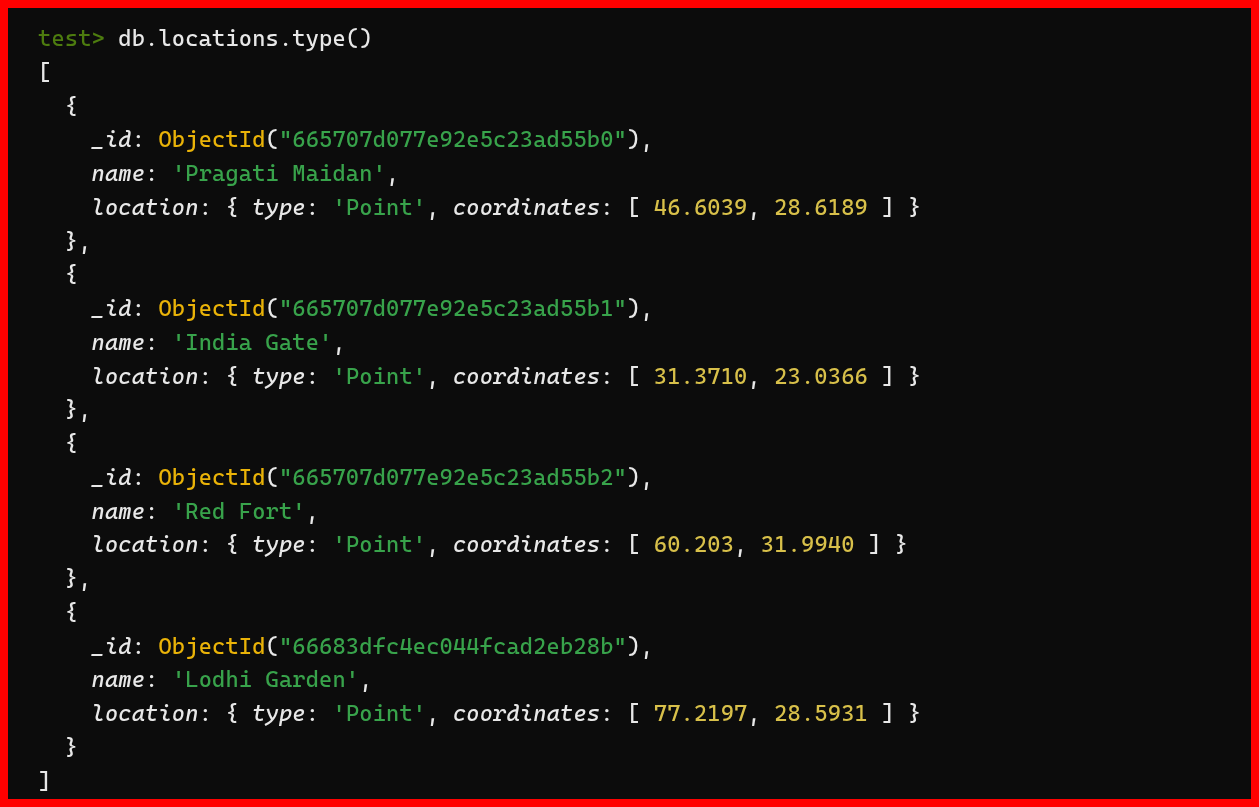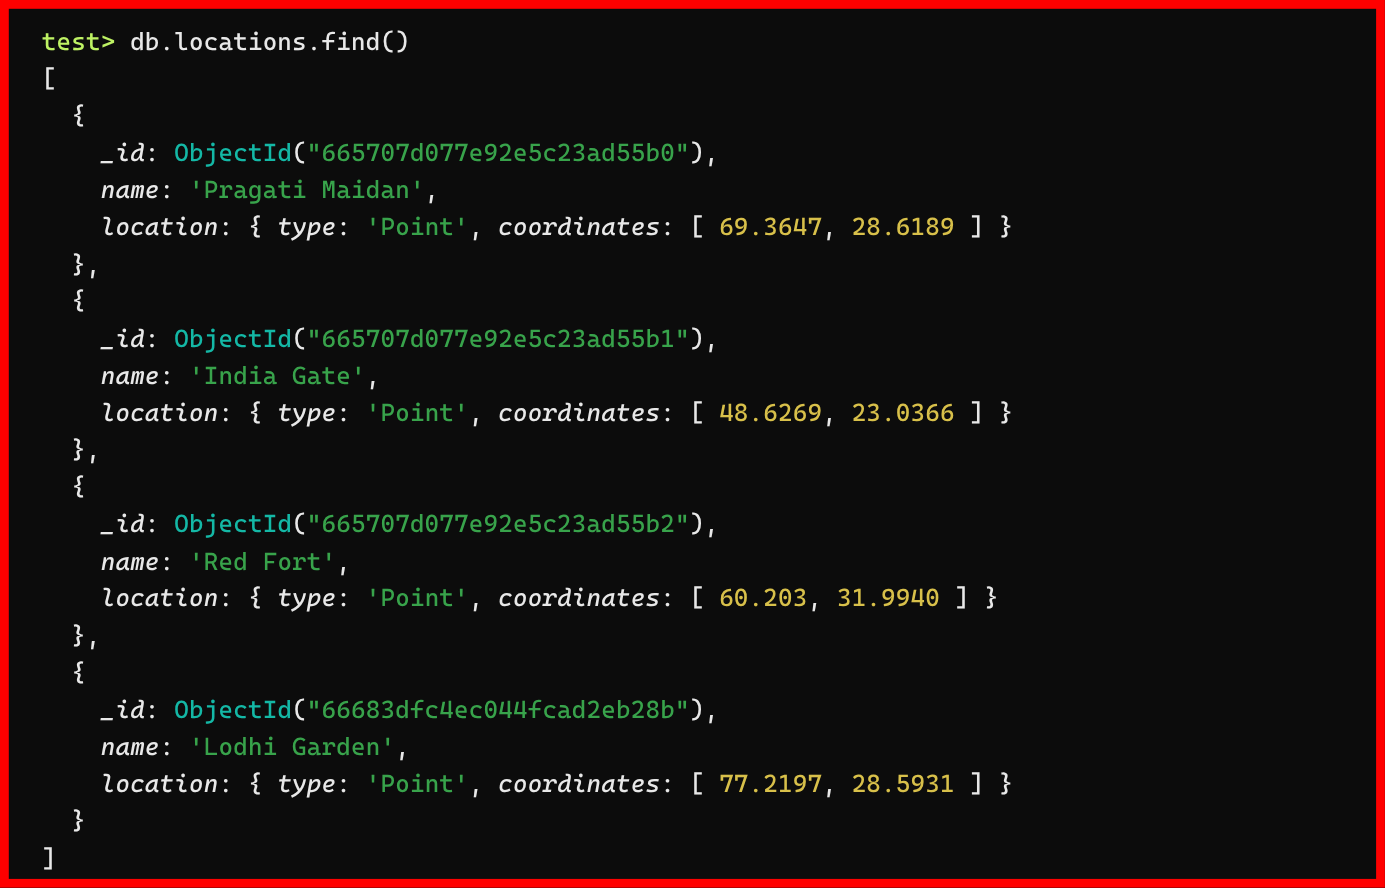--- a/index.html
+++ b/index.html
@@ -15,42 +15,42 @@
     width: 100%;
     height: 100%;
     padding: 14px 30px;
     color: #e8e8e8;
     font-size: 22.5px;
     line-height: 1.5;
     white-space: pre;
     overflow: hidden;
     letter-spacing: 0.2px;
   }
-  .prompt { color: #bef264; }
+  .prompt { color: #4d7c0f; }
   .cmd    { color: #e8e8e8; }
   .punct  { color: #e8e8e8; }
   .key    { color: #e8e8e8; font-style: italic; }
-  .func   { color: #14b8a6; }
+  .func   { color: #eab308; }
   .str    { color: #38a34b; }
   .num    { color: #d8c04a; }
 </style>
 </head>
 <body>
 
-<div class="terminal"><span class="prompt">test&gt;</span> <span class="cmd">db.locations.find()</span>
+<div class="terminal"><span class="prompt">test&gt;</span> <span class="cmd">db.locations.type()</span>
 <span class="punct">[</span>
 <span>  <span class="punct">{</span>
     <span class="key">_id</span><span class="punct">: </span><span class="func">ObjectId</span><span class="punct">(</span><span class="str">"665707d077e92e5c23ad55b0"</span><span class="punct">),</span>
     <span class="key">name</span><span class="punct">: </span><span class="str">'Pragati Maidan'</span><span class="punct">,</span>
-    <span class="key">location</span><span class="punct">: { </span><span class="key">type</span><span class="punct">: </span><span class="str">'Point'</span><span class="punct">, </span><span class="key">coordinates</span><span class="punct">: [ </span><span class="num">69.3647</span><span class="punct">, </span><span class="num">28.6189</span><span class="punct"> ] }</span>
+    <span class="key">location</span><span class="punct">: { </span><span class="key">type</span><span class="punct">: </span><span class="str">'Point'</span><span class="punct">, </span><span class="key">coordinates</span><span class="punct">: [ </span><span class="num">46.6039</span><span class="punct">, </span><span class="num">28.6189</span><span class="punct"> ] }</span>
   <span class="punct">},</span></span>
 <span>  <span class="punct">{</span>
     <span class="key">_id</span><span class="punct">: </span><span class="func">ObjectId</span><span class="punct">(</span><span class="str">"665707d077e92e5c23ad55b1"</span><span class="punct">),</span>
     <span class="key">name</span><span class="punct">: </span><span class="str">'India Gate'</span><span class="punct">,</span>
-    <span class="key">location</span><span class="punct">: { </span><span class="key">type</span><span class="punct">: </span><span class="str">'Point'</span><span class="punct">, </span><span class="key">coordinates</span><span class="punct">: [ </span><span class="num">48.6269</span><span class="punct">, </span><span class="num">23.0366</span><span class="punct"> ] }</span>
+    <span class="key">location</span><span class="punct">: { </span><span class="key">type</span><span class="punct">: </span><span class="str">'Point'</span><span class="punct">, </span><span class="key">coordinates</span><span class="punct">: [ </span><span class="num">31.3710</span><span class="punct">, </span><span class="num">23.0366</span><span class="punct"> ] }</span>
   <span class="punct">},</span></span>
 <span>  <span class="punct">{</span>
     <span class="key">_id</span><span class="punct">: </span><span class="func">ObjectId</span><span class="punct">(</span><span class="str">"665707d077e92e5c23ad55b2"</span><span class="punct">),</span>
     <span class="key">name</span><span class="punct">: </span><span class="str">'Red Fort'</span><span class="punct">,</span>
     <span class="key">location</span><span class="punct">: { </span><span class="key">type</span><span class="punct">: </span><span class="str">'Point'</span><span class="punct">, </span><span class="key">coordinates</span><span class="punct">: [ </span><span class="num">60.203</span><span class="punct">, </span><span class="num">31.9940</span><span class="punct"> ] }</span>
   <span class="punct">},</span></span>
 <span>  <span class="punct">{</span>
     <span class="key">_id</span><span class="punct">: </span><span class="func">ObjectId</span><span class="punct">(</span><span class="str">"66683dfc4ec044fcad2eb28b"</span><span class="punct">),</span>
     <span class="key">name</span><span class="punct">: </span><span class="str">'Lodhi Garden'</span><span class="punct">,</span>
     <span class="key">location</span><span class="punct">: { </span><span class="key">type</span><span class="punct">: </span><span class="str">'Point'</span><span class="punct">, </span><span class="key">coordinates</span><span class="punct">: [ </span><span class="num">77.2197</span><span class="punct">, </span><span class="num">28.5931</span><span class="punct"> ] }</span>

